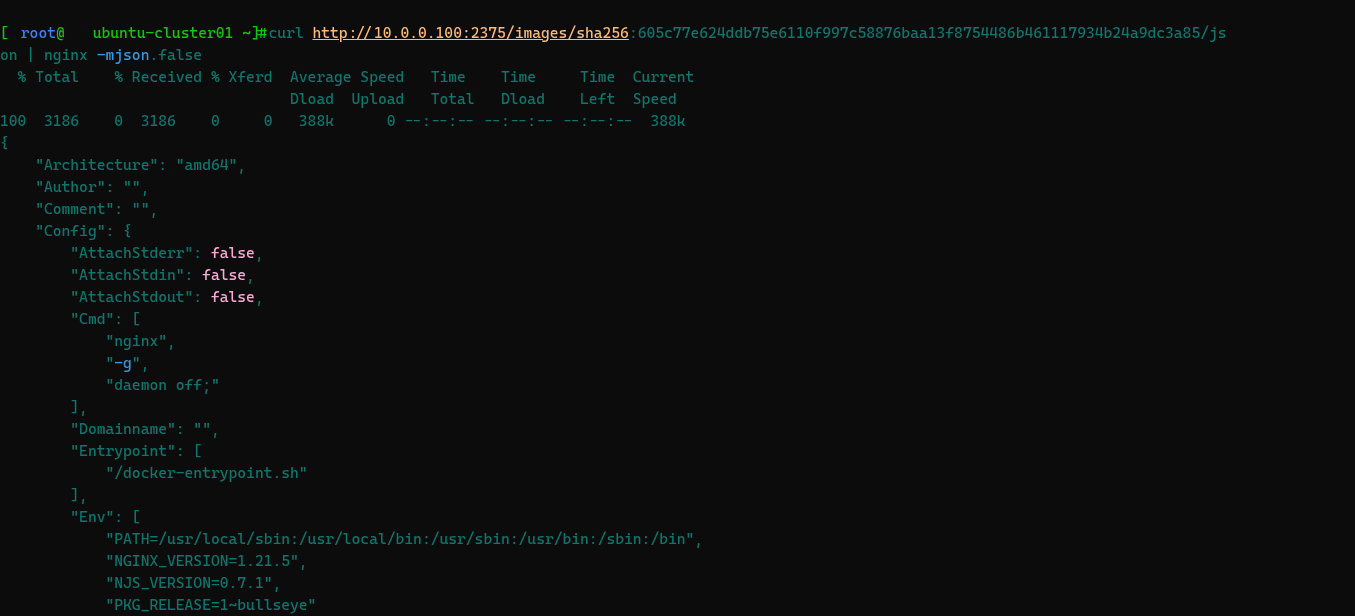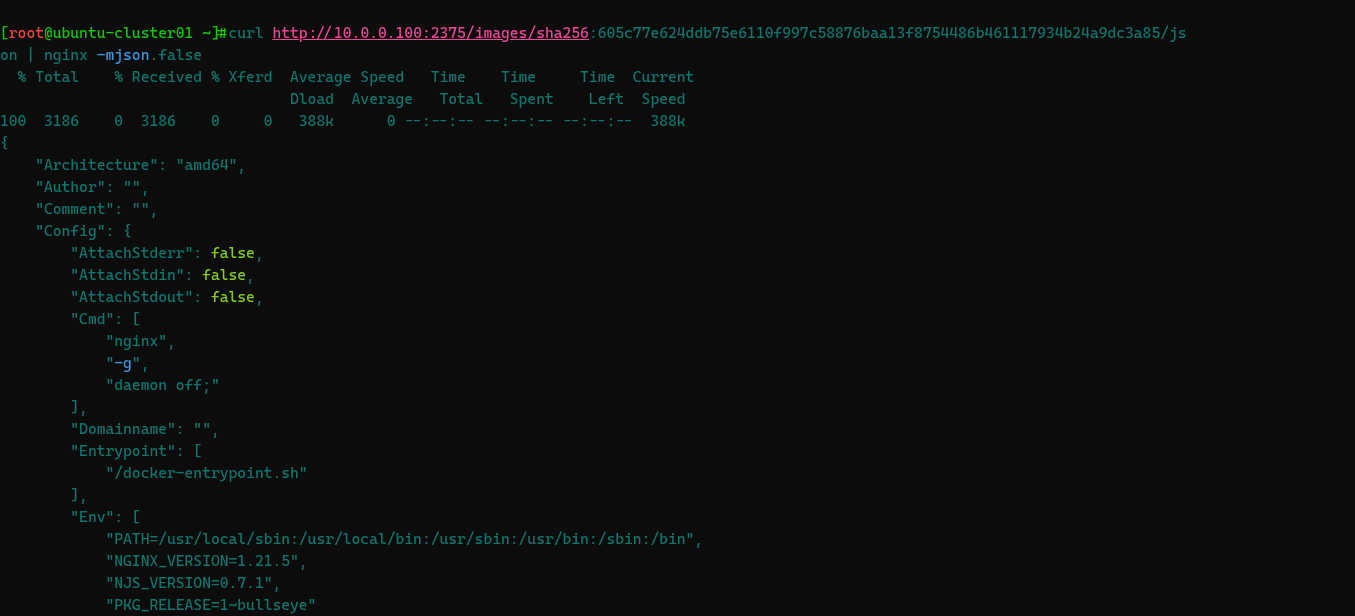--- a/index.html
+++ b/index.html
@@ -12,35 +12,35 @@
     line-height: 22px;
     white-space: pre;
     overflow: hidden;
     width: 1355px;
     height: 616px;
   }
   .terminal {
     padding: 0;
   }
   .prompt-bracket { color: #16c60c; }
-  .prompt-user { color: #ef4444; }
+  .prompt-user { color: #3b82f6; margin-left: 12px; }
   .prompt-at { color: #16c60c; }
-  .prompt-host { color: #16c60c; }
+  .prompt-host { color: #16c60c; padding-left: 28px; }
   .prompt-tilde { color: #16c60c; }
   .cmd { color: #0f766e; }
-  .url { color: #ec4899; text-decoration: underline; }
+  .url { color: #fdba74; text-decoration: underline; }
   .flag { color: #3a96dd; }
-  .bool-false { color: #84cc16; }
+  .bool-false { color: #f9a8d4; }
 </style>
 </head>
 <body>
 <div class="terminal"><span class="prompt-bracket">[</span><span class="prompt-user">root</span><span class="prompt-at">@</span><span class="prompt-host">ubuntu-cluster01</span><span class="prompt-bracket"> </span><span class="prompt-tilde">~</span><span class="prompt-bracket">]#</span><span class="cmd">curl </span><span class="url">http://10.0.0.100:2375/images/sha256</span><span class="cmd">:605c77e624ddb75e6110f997c58876baa13f8754486b461117934b24a9dc3a85/js</span>
 <span class="cmd">on | nginx </span><span class="flag">-mjson</span><span class="cmd">.false</span>
 <span class="cmd">  % Total    % Received % Xferd  Average Speed   Time    Time     Time  Current</span>
-<span class="cmd">                                 Dload  Average   Total   Spent    Left  Speed</span>
+<span class="cmd">                                 Dload  Upload   Total   Dload    Left  Speed</span>
 <span class="cmd">100  3186    0  3186    0     0   388k      0 --:--:-- --:--:-- --:--:--  388k</span>
 <span class="cmd">{</span>
 <span class="cmd">    "Architecture": "amd64",</span>
 <span class="cmd">    "Author": "",</span>
 <span class="cmd">    "Comment": "",</span>
 <span class="cmd">    "Config": {</span>
 <span class="cmd">        "AttachStderr": </span><span class="bool-false">false</span><span class="cmd">,</span>
 <span class="cmd">        "AttachStdin": </span><span class="bool-false">false</span><span class="cmd">,</span>
 <span class="cmd">        "AttachStdout": </span><span class="bool-false">false</span><span class="cmd">,</span>
 <span class="cmd">        "Cmd": [</span>

